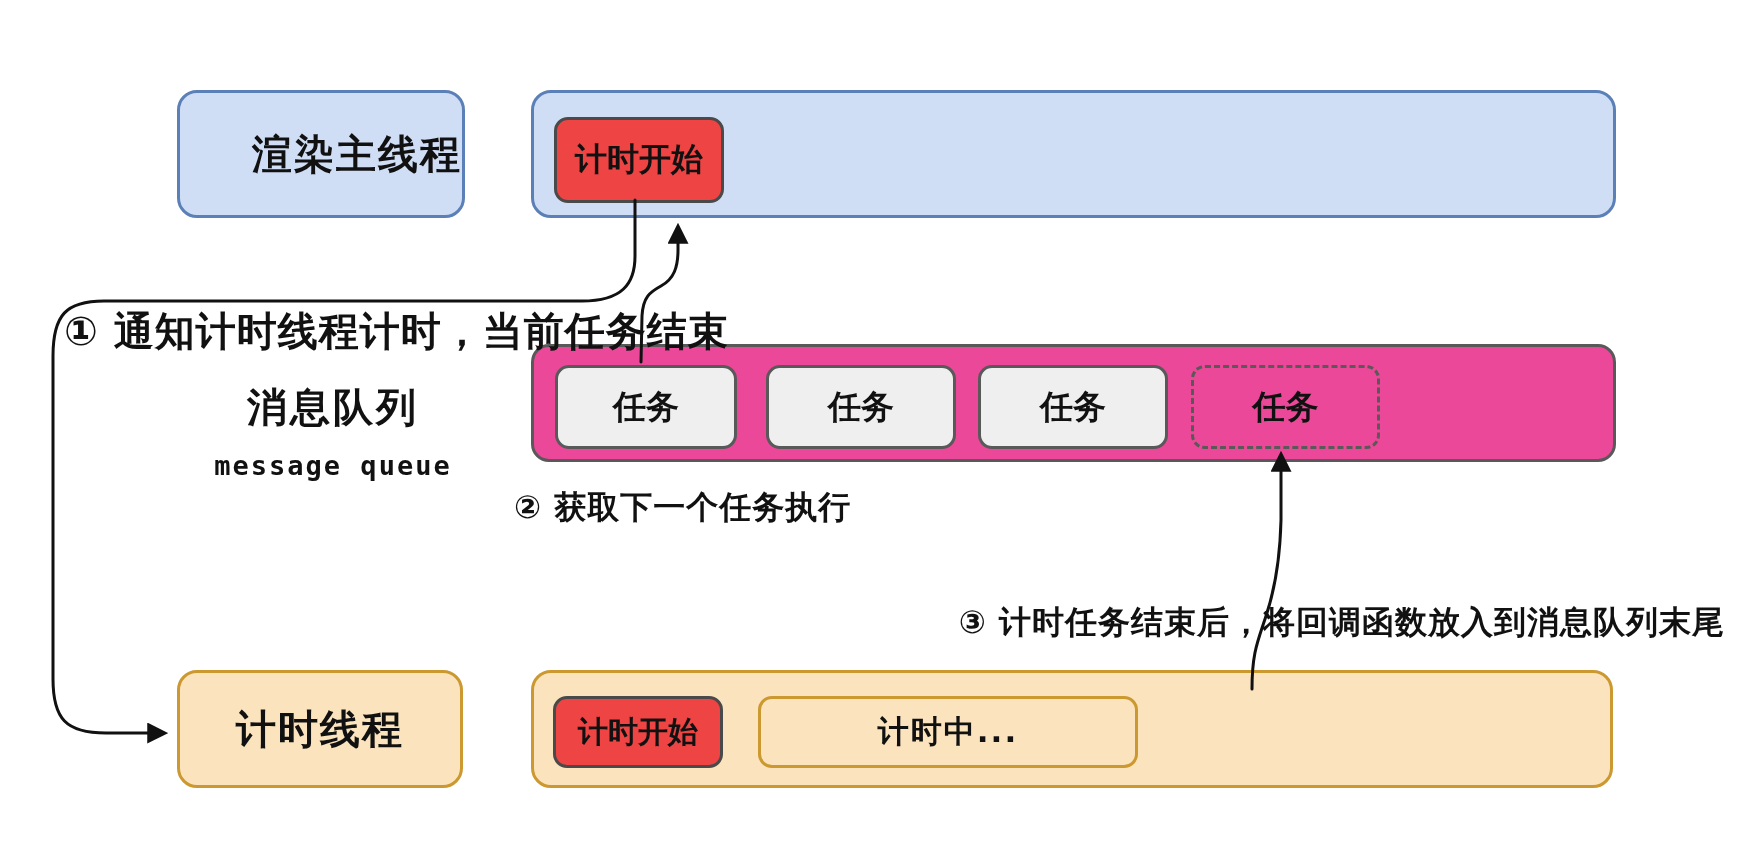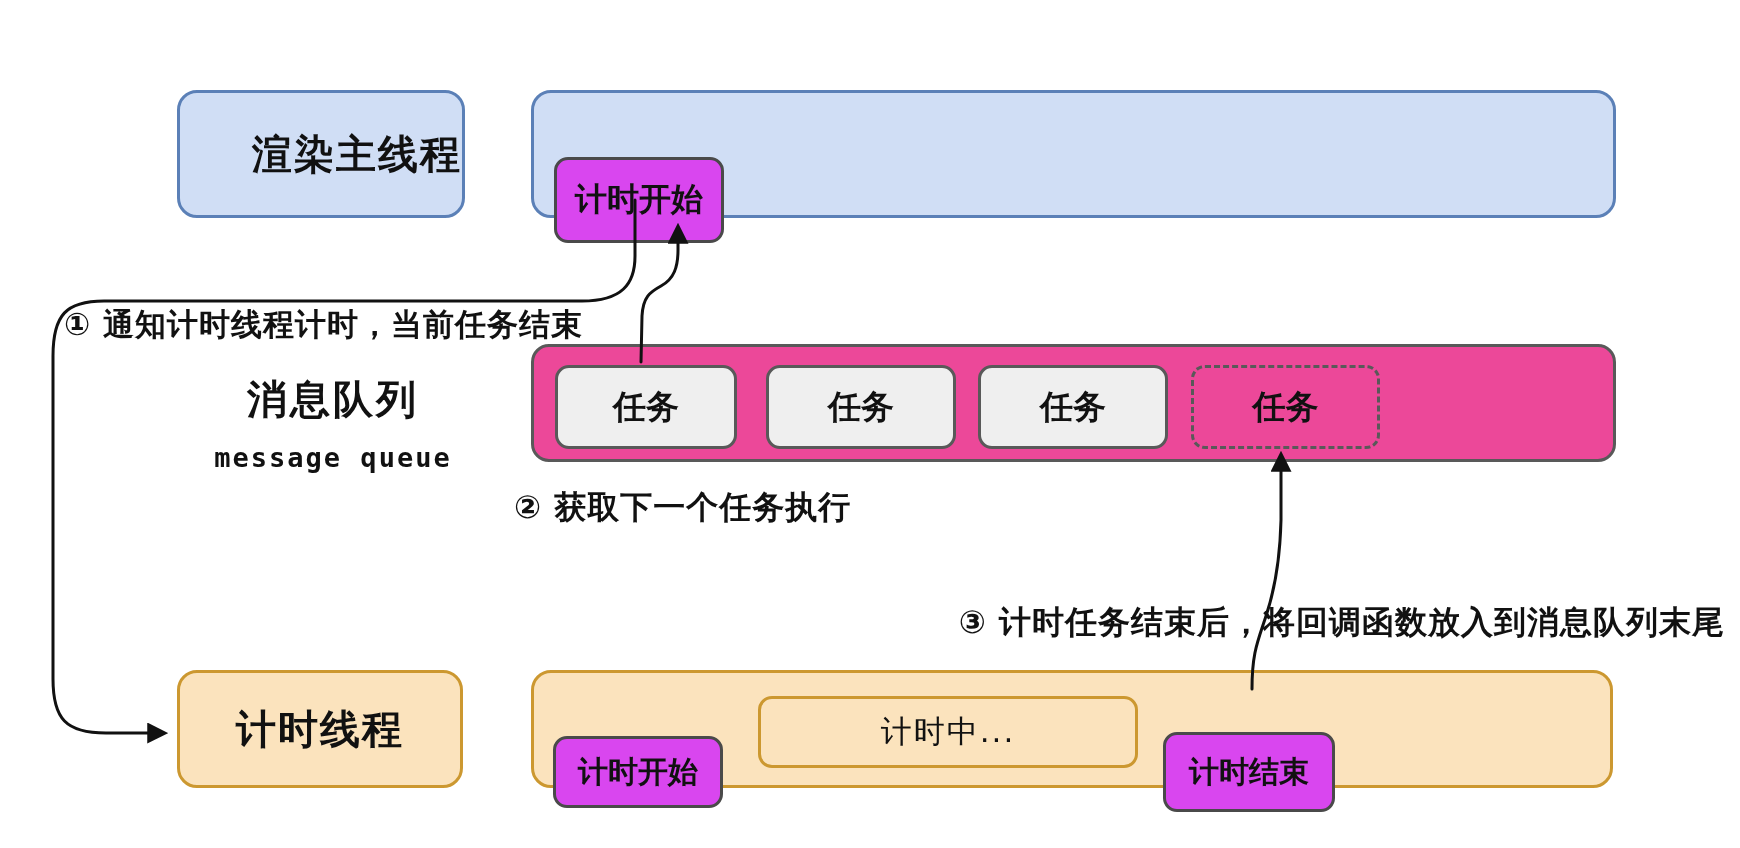--- a/index.html
+++ b/index.html
@@ -31,26 +31,25 @@
     font-weight: 600;
     letter-spacing: 2px;
   }
   
   .gray-container {
     background: #ec4899;
     border: 3px solid #595959;
     border-radius: 18px;
   }
   .gray-chip {
-    background: #d946ef;
+    background: #ef4444;
     border: 3px solid #4a4a4a;
     border-radius: 14px;
     font-size: 32px;
     font-weight: 600;
-    margin-top: 40px;
   }
   .task-chip {
     background: #efefef;
     border: 3px solid #595959;
     border-radius: 14px;
     font-size: 33px;
     font-weight: 600;
   }
   .task-chip.dashed { border-style: dashed; background: transparent; }
   .queue-label-cn {
@@ -70,21 +69,21 @@
   .orange-box {
     background: #fbe3bd;
     border: 3.5px solid #cc9830;
     border-radius: 20px;
   }
   .orange-chip {
     background: transparent;
     border: 3px solid #cc9830;
     border-radius: 14px;
     font-size: 31px;
-    font-weight: 400;
+    font-weight: 700;
     letter-spacing: 2px;
   }
   .small-gray {
     font-size: 30px;
   }
   
   .annotation {
     font-size: 32px;
     font-weight: 600;
     white-space: nowrap;
@@ -115,23 +114,23 @@
   <div class="abs blue-box center thread-label" style="left:177px; top:90px; width:288px; height:128px;">
     <span>渲染主线程</span>
   </div>
 
   <div class="abs blue-box" style="left:531px; top:90px; width:1085px; height:128px;">
     <div class="abs gray-chip center" style="left:20px; top:24px; width:170px; height:86px;">
       <span>计时开始</span>
     </div>
   </div>
 
-  <div class="abs annotation txt" style="left:64px; top:304px; font-size:31px;">① 通知计时线程计时，当前任务结束</div>
+  <div class="abs annotation txt" style="left:64px; top:304px; font-size:40px;">① 通知计时线程计时，当前任务结束</div>
 
-  <div class="abs txt" style="left:150px; top:376px; width:366px; text-align:center;">
+  <div class="abs txt" style="left:150px; top:384px; width:366px; text-align:center;">
     <div class="queue-label-cn">消息队列</div>
     <div class="queue-label-en">message queue</div>
   </div>
 
   <div class="abs gray-container" style="left:531px; top:344px; width:1085px; height:118px;">
     <div class="abs task-chip center" style="left:21px; top:18px; width:182px; height:84px;">
       <span>任务</span>
     </div>
     <div class="abs task-chip center" style="left:232px; top:18px; width:190px; height:84px;">
       <span>任务</span>
@@ -152,23 +151,20 @@
     <span>计时线程</span>
   </div>
 
   <div class="abs orange-box" style="left:531px; top:670px; width:1082px; height:118px;">
     <div class="abs gray-chip small-gray center" style="left:19px; top:23px; width:170px; height:72px;">
       <span>计时开始</span>
     </div>
     <div class="abs orange-chip center" style="left:224px; top:23px; width:380px; height:72px;">
       <span>计时中...</span>
     </div>
-    <div class="abs gray-chip small-gray center" style="left:629px; top:19px; width:172px; height:80px;">
-      <span>计时结束</span>
-    </div>
   </div>
 
 
   <svg id="arrow-layer" viewBox="0 0 1740 848" xmlns="http://www.w3.org/2000/svg">
     <defs>
       <marker id="ah" viewBox="0 0 10 10" refX="7.5" refY="5" markerWidth="7" markerHeight="7" orient="auto">
         <path d="M0,0 L10,5 L0,10 z" fill="#111111"></path>
       </marker>
     </defs>
 

